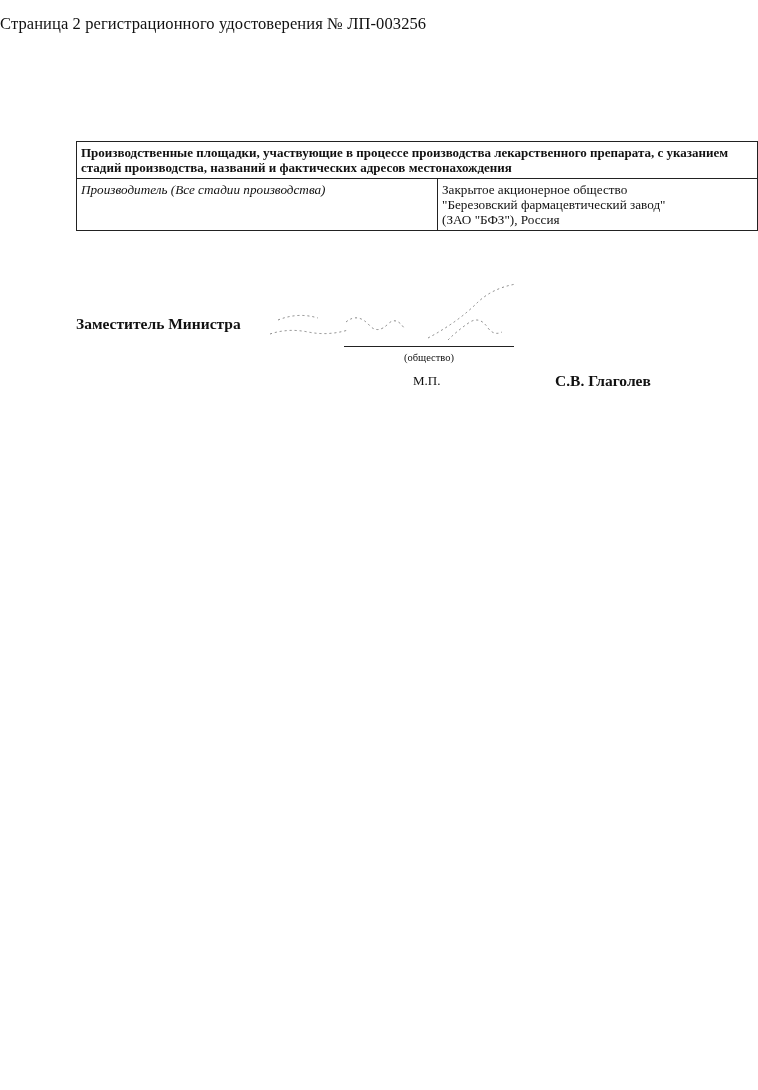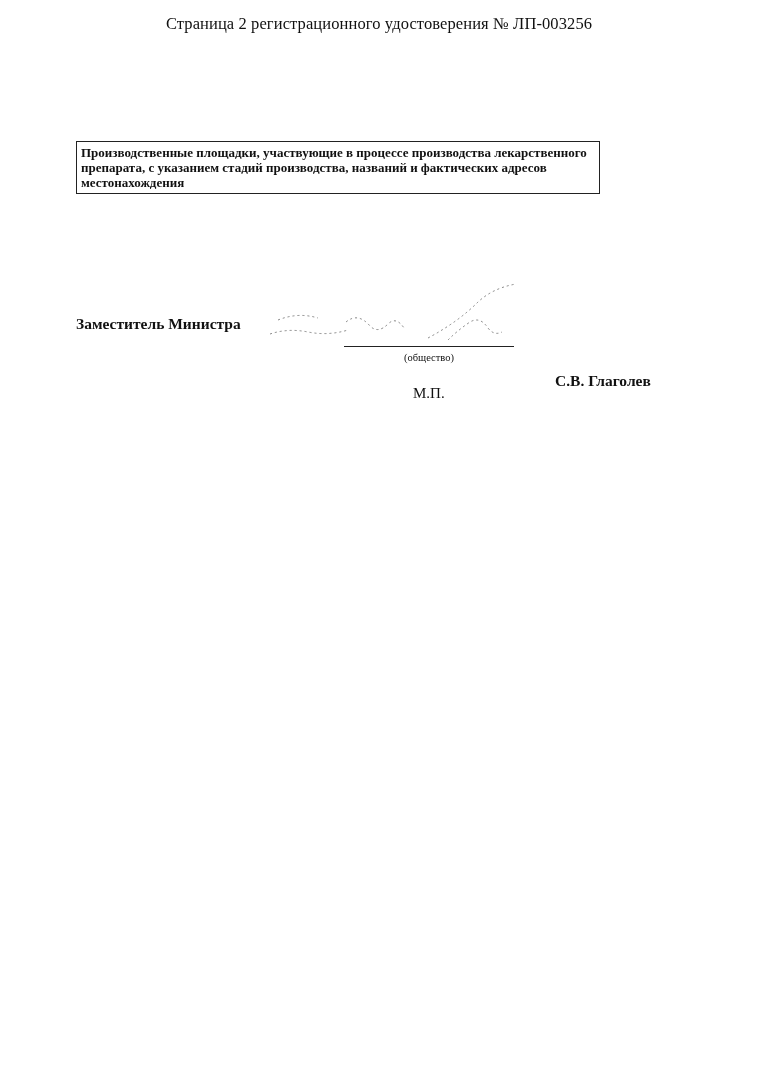--- a/index.html
+++ b/index.html
@@ -1,38 +1,46 @@
 <!DOCTYPE html>
 <html><head>
 <meta charset="utf-8">
 <style>
   html, body { margin:0; padding:0; background:#ffffff; }
   body { width:758px; height:1090px; position:relative; overflow:hidden;
          font-family:"Liberation Serif","DejaVu Serif",serif; color:#111; }
-  .page-header { position:absolute; top:14px; left:0; width:758px; text-align:center; font-size:16.5px; letter-spacing:0.1px; }
-  table.sites { position:absolute; top:141px; left:76px; width:524px; border-collapse:collapse; font-size:13.2px; }
+  .page-header { position:absolute; top:14px; left:0; width:758px; font-size:16.5px; letter-spacing:0.1px; }
+  table.sites { position:absolute; top:141px; left:76px; width:682px; border-collapse:collapse; font-size:13.2px; }
   table.sites td { border:1px solid #222; padding:3px 4px; vertical-align:top; line-height:15px; }
   td.head { font-weight:bold; font-size:13px; }
   td.role { font-style:italic; width:352px; }
   .sign-title { position:absolute; top:315px; left:76px; font-weight:bold; font-size:15.5px; }
   .sign-line { position:absolute; top:346px; left:344px; width:170px; border-top:1px solid #222; }
   .sign-caption { position:absolute; top:352px; left:404px; font-size:10.5px; }
-  .stamp { position:absolute; top:373px; left:413px; font-size:15px;margin-top:12px; }
+  .stamp { position:absolute; top:373px; left:413px; font-size:13px; }
   .sign-name { position:absolute; top:333px; left:555px; font-weight:bold; font-size:15.5px;margin-top:39px; }
   .signature { position:absolute; top:282px; left:258px; width:270px; height:70px; }
 </style>
 </head>
 <body>
 
 <div class="page-header">Страница 2 регистрационного удостоверения № ЛП-003256</div>
 
 <table class="sites">
   <tbody>
       <tr>
     <td class="head" colspan="2">Производственные площадки, участвующие в процессе производства лекарственного препарата, с указанием стадий производства, названий и фактических адресов местонахождения</td>
+  </tr>
+  <tr>
+    <td class="role">Производитель (Все стадии производства)</td>
+    <td>
+      <div>Закрытое акционерное общество</div>
+      <div>"Березовский фармацевтический завод"</div>
+      <div>(ЗАО "БФЗ"), Россия</div>
+    </td>
   </tr>
 </tbody>
   </table>
 
 <svg class="signature" viewBox="0 0 270 70">
   <g fill="none" stroke="#777" stroke-width="0.9" stroke-dasharray="2 3">
     <path d="M12 52 Q30 46 50 50 T90 48"></path>
     <path d="M88 40 Q100 30 112 44 Q120 52 130 42 Q138 34 146 46"></path>
     <path d="M170 56 Q200 40 220 20 Q235 6 258 2"></path>
     <path d="M190 58 Q200 48 212 40 Q222 34 230 46 Q236 54 244 50"></path>

